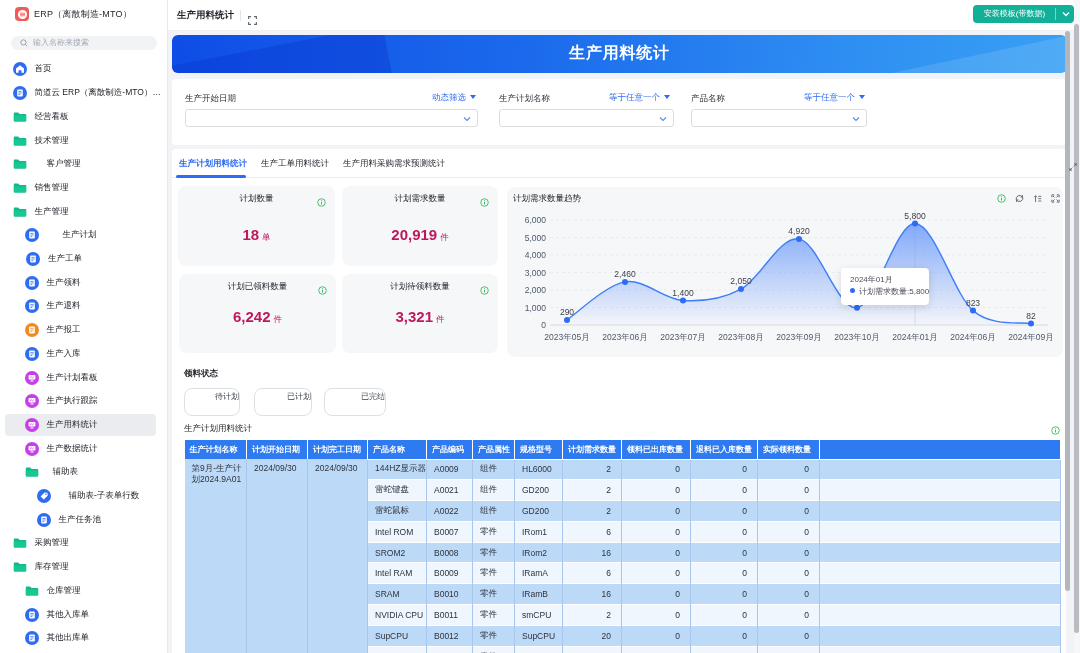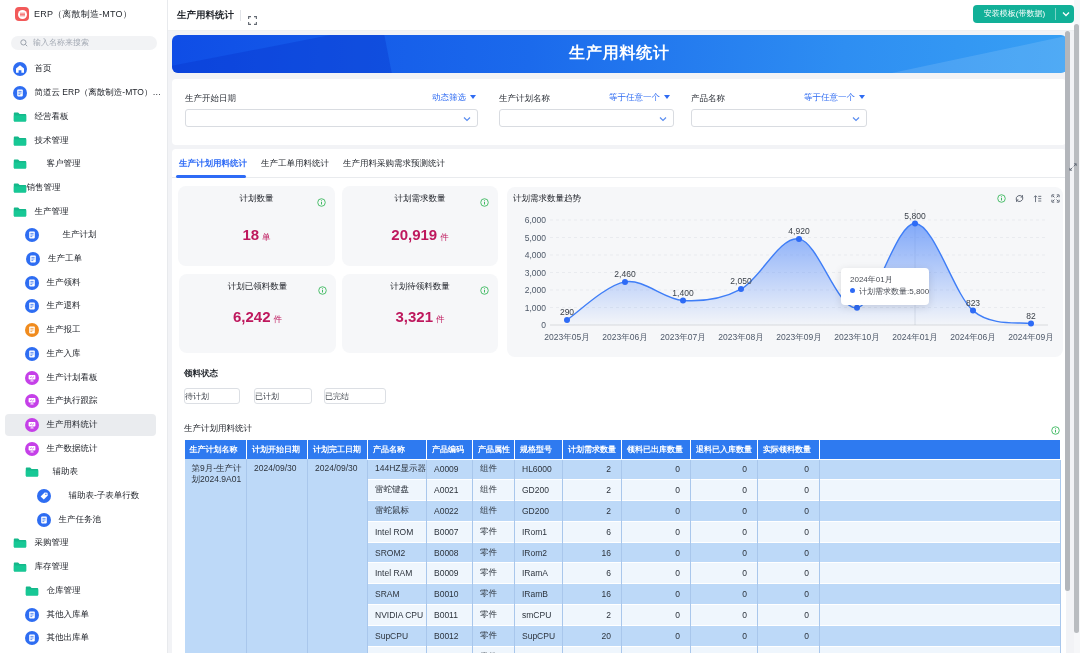--- a/index.html
+++ b/index.html
@@ -48,21 +48,21 @@
 .scard .num{position:absolute;width:100%;text-align:center;font-size:15px;color:#be185d;font-weight:bold}
 .scard .num small{font-size:8.5px;font-weight:normal;margin-left:3px}
 
 #chart{left:507px;top:187px;width:556px;height:170px;background:#f6f7f9;border-radius:8px}
 #chart .ct{position:absolute;left:6px;top:6px;font-size:8.5px;color:#23262d}
 #ctools{position:absolute;right:3px;top:7px;display:flex;gap:9px}
 #tooltip{position:absolute;left:334px;top:81px;width:88px;height:37px;background:#fff;border-radius:4px;box-shadow:0 2px 8px rgba(0,0,0,.12);font-size:8px;color:#4b4f57;padding:6px 0 0 9px;line-height:12px;white-space:nowrap}
 #tooltip .dot{display:inline-block;width:5px;height:5px;border-radius:50%;background:#2e6bf6;margin-right:4px;vertical-align:1px}
 
 #lstitle{left:184px;top:368px;font-size:8.5px;font-weight:bold}
-.sbtn{position:absolute;top:388px;height:16px;line-height:15px;text-align:left;background:#fff;border:1px solid #dcdfe4;border-radius:3px;font-size:8px;color:#3a3f47}
+.sbtn{position:absolute;top:388px;height:28px;line-height:15px;text-align:right;background:#fff;border:1px solid #dcdfe4;border-radius:8px;font-size:8px;color:#3a3f47}
 #tbltitle{left:184px;top:423px;font-size:8.5px;color:#23262d}
 
 #tblwrap{left:184.5px;top:440px;width:876px;height:213px;overflow:hidden}
 table{border-collapse:collapse;table-layout:fixed;width:876px;font-size:8.5px}
 th{background:#2e7af0;color:#fff;font-weight:bold;text-align:left;height:19px;padding:0 0 0 5px;font-size:8px;border-right:1px solid rgba(255,255,255,.35);overflow:hidden;white-space:nowrap}
 td{height:20.8px;padding:0 0 0 7px;border-right:1px solid #a9c7ec;border-top:1px solid #fff;overflow:hidden;white-space:nowrap;color:#2c333c}
 tr.odd td{background:#bdd9f8}
 tr.even td{background:#eff6fd}
 td.num{text-align:right;padding:0 10px 0 0}
 td.merge{background:#bdd9f8 !important;vertical-align:top;padding-top:4px;border-top:none}
@@ -456,21 +456,21 @@
       </span>
       <span style="margin-left:20px;white-space:nowrap">客户管理</span>
     </div>
 <div class="mi" style="top:176.2px;padding-left:12.5px">
       <span class="ic">
         <svg width="14" height="14" viewBox="0 0 14 14">
           <path d="M0.8 3.4 C0.8 2.85 1.25 2.4 1.8 2.4 H5.1 L6.6 3.9 H12.2 C12.75 3.9 13.2 4.35 13.2 4.9 V10.6 C13.2 11.15 12.75 11.6 12.2 11.6 H1.8 C1.25 11.6 0.8 11.15 0.8 10.6 Z" fill="#14b88a"></path>
           <path d="M0.8 5.4 H13.2 V10.6 C13.2 11.15 12.75 11.6 12.2 11.6 H1.8 C1.25 11.6 0.8 11.15 0.8 10.6 Z" fill="#17c895"></path>
         </svg>
       </span>
-      <span style="white-space:nowrap">销售管理</span>
+      <span style="margin-left:8px;white-space:nowrap">销售管理</span>
     </div>
 <div class="mi" style="top:199.8px;padding-left:12.5px">
       <span class="ic">
         <svg width="14" height="14" viewBox="0 0 14 14">
           <path d="M0.8 3.4 C0.8 2.85 1.25 2.4 1.8 2.4 H5.1 L6.6 3.9 H12.2 C12.75 3.9 13.2 4.35 13.2 4.9 V10.6 C13.2 11.15 12.75 11.6 12.2 11.6 H1.8 C1.25 11.6 0.8 11.15 0.8 10.6 Z" fill="#14b88a"></path>
           <path d="M0.8 5.4 H13.2 V10.6 C13.2 11.15 12.75 11.6 12.2 11.6 H1.8 C1.25 11.6 0.8 11.15 0.8 10.6 Z" fill="#17c895"></path>
         </svg>
       </span>
       <span style="margin-left:8px;white-space:nowrap">生产管理</span>
     </div>

